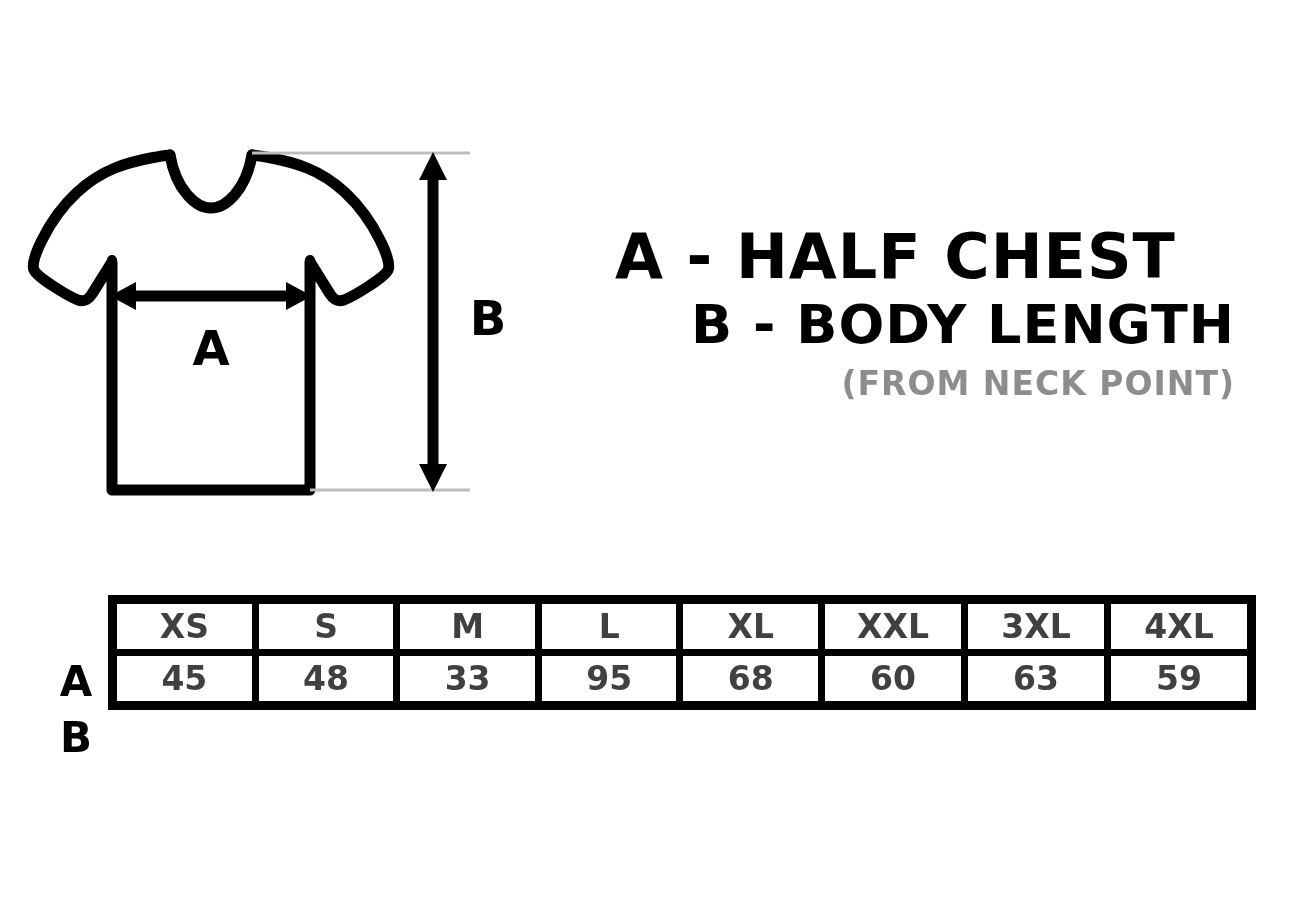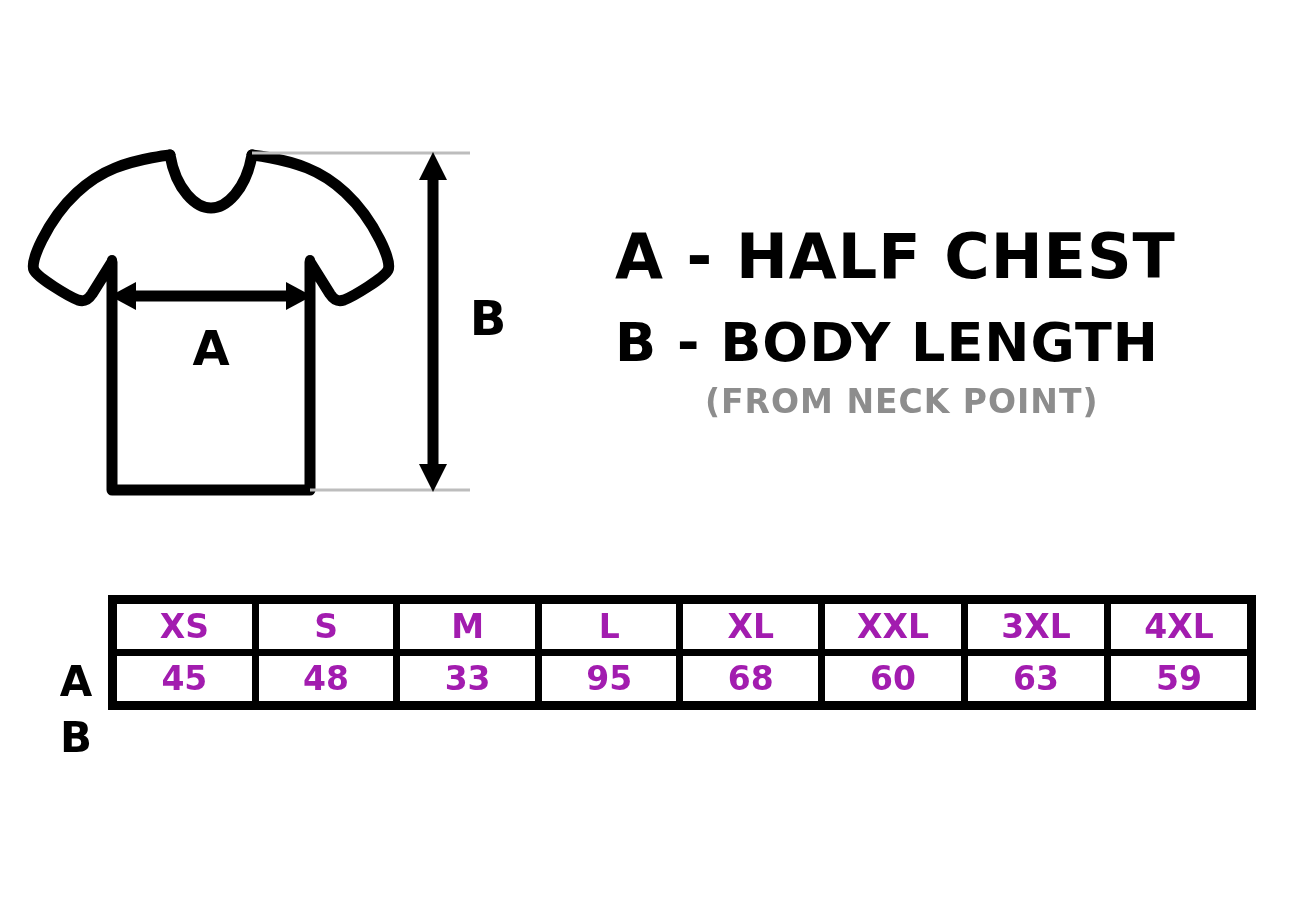--- a/index.html
+++ b/index.html
@@ -40,29 +40,30 @@
     font-weight: bold;
     color: #000000;
     letter-spacing: 1px;
     line-height: 1.12;
   }
   #legend-a {
     font-size: 62px;
   }
   #legend-b {
     font-size: 54px;
-    margin-top: 22px;
+    margin-top: 4px;
+    text-align: right;
   }
   #legend-sub {
     font-size: 33px;
     color: #8d8d8d;
     font-weight: bold;
     letter-spacing: 1px;
     margin-top: 8px;
-    text-align: left;
+    text-align: right;
     padding-left: 90px;
   }
 
   
   #table-wrap {
     position: absolute;
     left: 46px;
     top: 595px;
     width: 1210px;
     height: 180px;
@@ -96,21 +97,21 @@
     padding: 2px;
   }
   #size-table td {
     background: #ffffff;
     width: 140px;
     height: 38px;
     text-align: center;
     vertical-align: middle;
     font-size: 33px;
     font-weight: bold;
-    color: #a21caf;
+    color: #404040;
     font-family: "DejaVu Sans", sans-serif;
     padding: 3px 0;
   }
 </style>
 </head>
 <body>
 
 <div id="diagram">
 
   <svg id="shirt-svg" width="520" height="420" viewBox="0 0 520 420">

